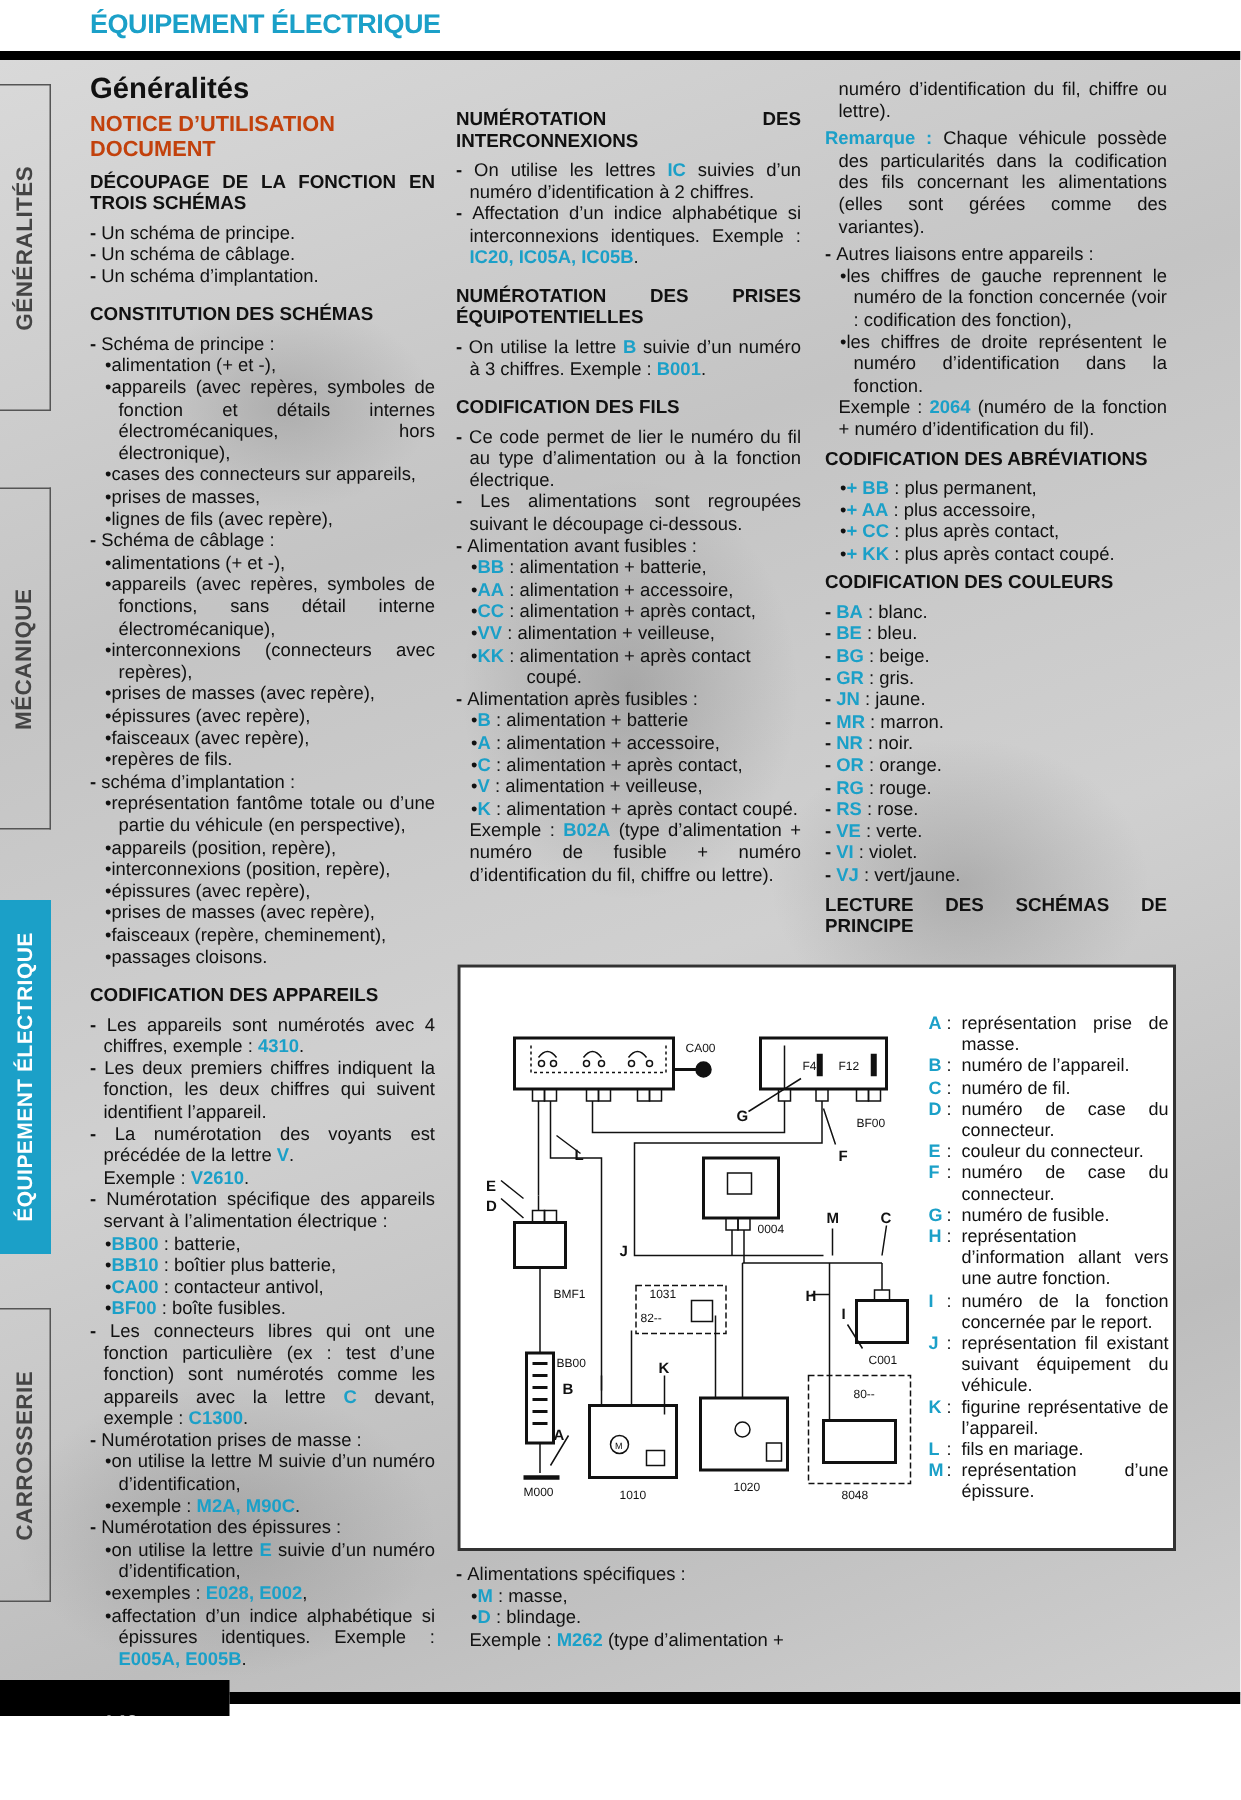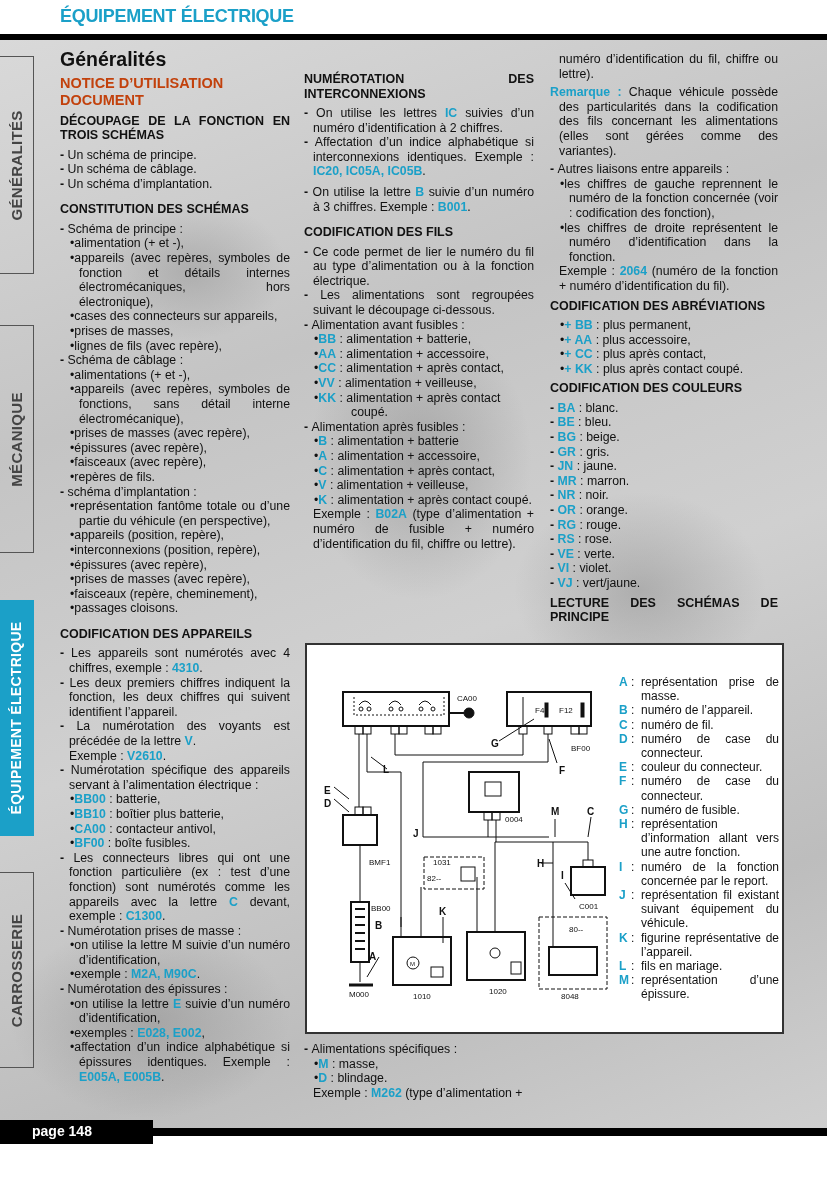--- a/index.html
+++ b/index.html
@@ -44,21 +44,21 @@
   .diagram-svg { position: absolute; left: 2px; top: 2px; }
   .legend { position: absolute; left: 312px; top: 30px; width: 160px; font-size: 12px; line-height: 14.2px; }
   .legend .row { display: flex; }
   .legend .k { width: 12px; color: #1ba0c8; font-weight: bold; flex: none; }
   .legend .sep { width: 10px; flex: none; }
   .legend .v { flex: 1; text-align: justify; }
 
   .after-diagram { position: absolute; left: 304px; top: 1042px; width: 240px; font-size: 12.3px; line-height: 14.6px; }
 
   .footer-tab { position: absolute; left: 0; top: 1120px; width: 153px; height: 24px; background: #000; }
-  .footer-text { position: absolute; left: 32px; top: 3px; color: #fff; font-weight: bold; font-size: 14px; }
+  .footer-text { position: absolute; left: 32px; top: 20px; color: #fff; font-weight: bold; font-size: 14px; }
   .footer-rule { position: absolute; left: 153px; top: 1128px; width: 674px; height: 8px; background: #000; }
 </style>
 </head>
 <body>
 
 <div class="header">
   <div class="header-title">ÉQUIPEMENT ÉLECTRIQUE</div>
 </div>
 <div class="top-rule"></div>
 <div class="bg"></div>
@@ -87,20 +87,21 @@
   <h3 class="sec">CONSTITUTION DES SCHÉMAS</h3>
   <div class="dash">Schéma de principe :</div>
   <div class="bul j">alimentation (+ et -),</div>
   <div class="bul j">appareils (avec repères, symboles de fonction et détails internes électromécaniques, hors électronique),</div>
   <div class="bul j">cases des connecteurs sur appareils,</div>
   <div class="bul j">prises de masses,</div>
   <div class="bul j">lignes de fils (avec repère),</div>
   <div class="dash">Schéma de câblage :</div>
   <div class="bul j">alimentations (+ et -),</div>
   <div class="bul j">appareils (avec repères, symboles de fonctions, sans détail interne électromécanique),</div>
+  <div class="bul j">interconnexions (connecteurs avec repères),</div>
   <div class="bul j">prises de masses (avec repère),</div>
   <div class="bul j">épissures (avec repère),</div>
   <div class="bul j">faisceaux (avec repère),</div>
   <div class="bul j">repères de fils.</div>
   <div class="dash">schéma d’implantation :</div>
   <div class="bul j">représentation fantôme totale ou d’une partie du véhicule (en perspective),</div>
   <div class="bul j">appareils (position, repère),</div>
   <div class="bul j">interconnexions (position, repère),</div>
   <div class="bul j">épissures (avec repère),</div>
   <div class="bul j">prises de masses (avec repère),</div>
@@ -125,20 +126,21 @@
   <div class="bul j"><span>on utilise la lettre </span><span class="b">E</span><span> suivie d’un numéro d’identification,</span></div>
   <div class="bul"><span>exemples : </span><span class="b">E028, E002</span>,</div>
   <div class="bul j"><span>affectation d’un indice alphabétique si épissures identiques. Exemple : </span><span class="b">E005A, E005B</span>.</div>
 </div>
 
 <div class="col col2">
   <h3 class="sec" style="margin-top:0">NUMÉROTATION DES INTERCONNEXIONS</h3>
   <div class="dash j"><span>On utilise les lettres </span><span class="b">IC</span><span> suivies d’un numéro d’identification à 2 chiffres.</span></div>
   <div class="dash j"><span>Affectation d’un indice alphabétique si interconnexions identiques. Exemple : </span><span class="b">IC20, IC05A, IC05B</span>.</div>
   <div class="gap"></div>
+  <h3 class="sec">NUMÉROTATION DES PRISES ÉQUIPOTENTIELLES</h3>
   <div class="dash j"><span>On utilise la lettre </span><span class="b">B</span><span> suivie d’un numéro à 3 chiffres. Exemple : </span><span class="b">B001</span>.</div>
   <div class="gap"></div>
   <h3 class="sec">CODIFICATION DES FILS</h3>
   <div class="dash j">Ce code permet de lier le numéro du fil au type d’alimentation ou à la fonction électrique.</div>
   <div class="dash j">Les alimentations sont regroupées suivant le découpage ci-dessous.</div>
   <div class="dash">Alimentation avant fusibles :</div>
   <div class="bul"><span class="b">BB</span><span> : alimentation + batterie,</span></div>
   <div class="bul"><span class="b">AA</span><span> : alimentation + accessoire,</span></div>
   <div class="bul"><span class="b">CC</span><span> : alimentation + après contact,</span></div>
   <div class="bul"><span class="b">VV</span><span> : alimentation + veilleuse,</span></div>

